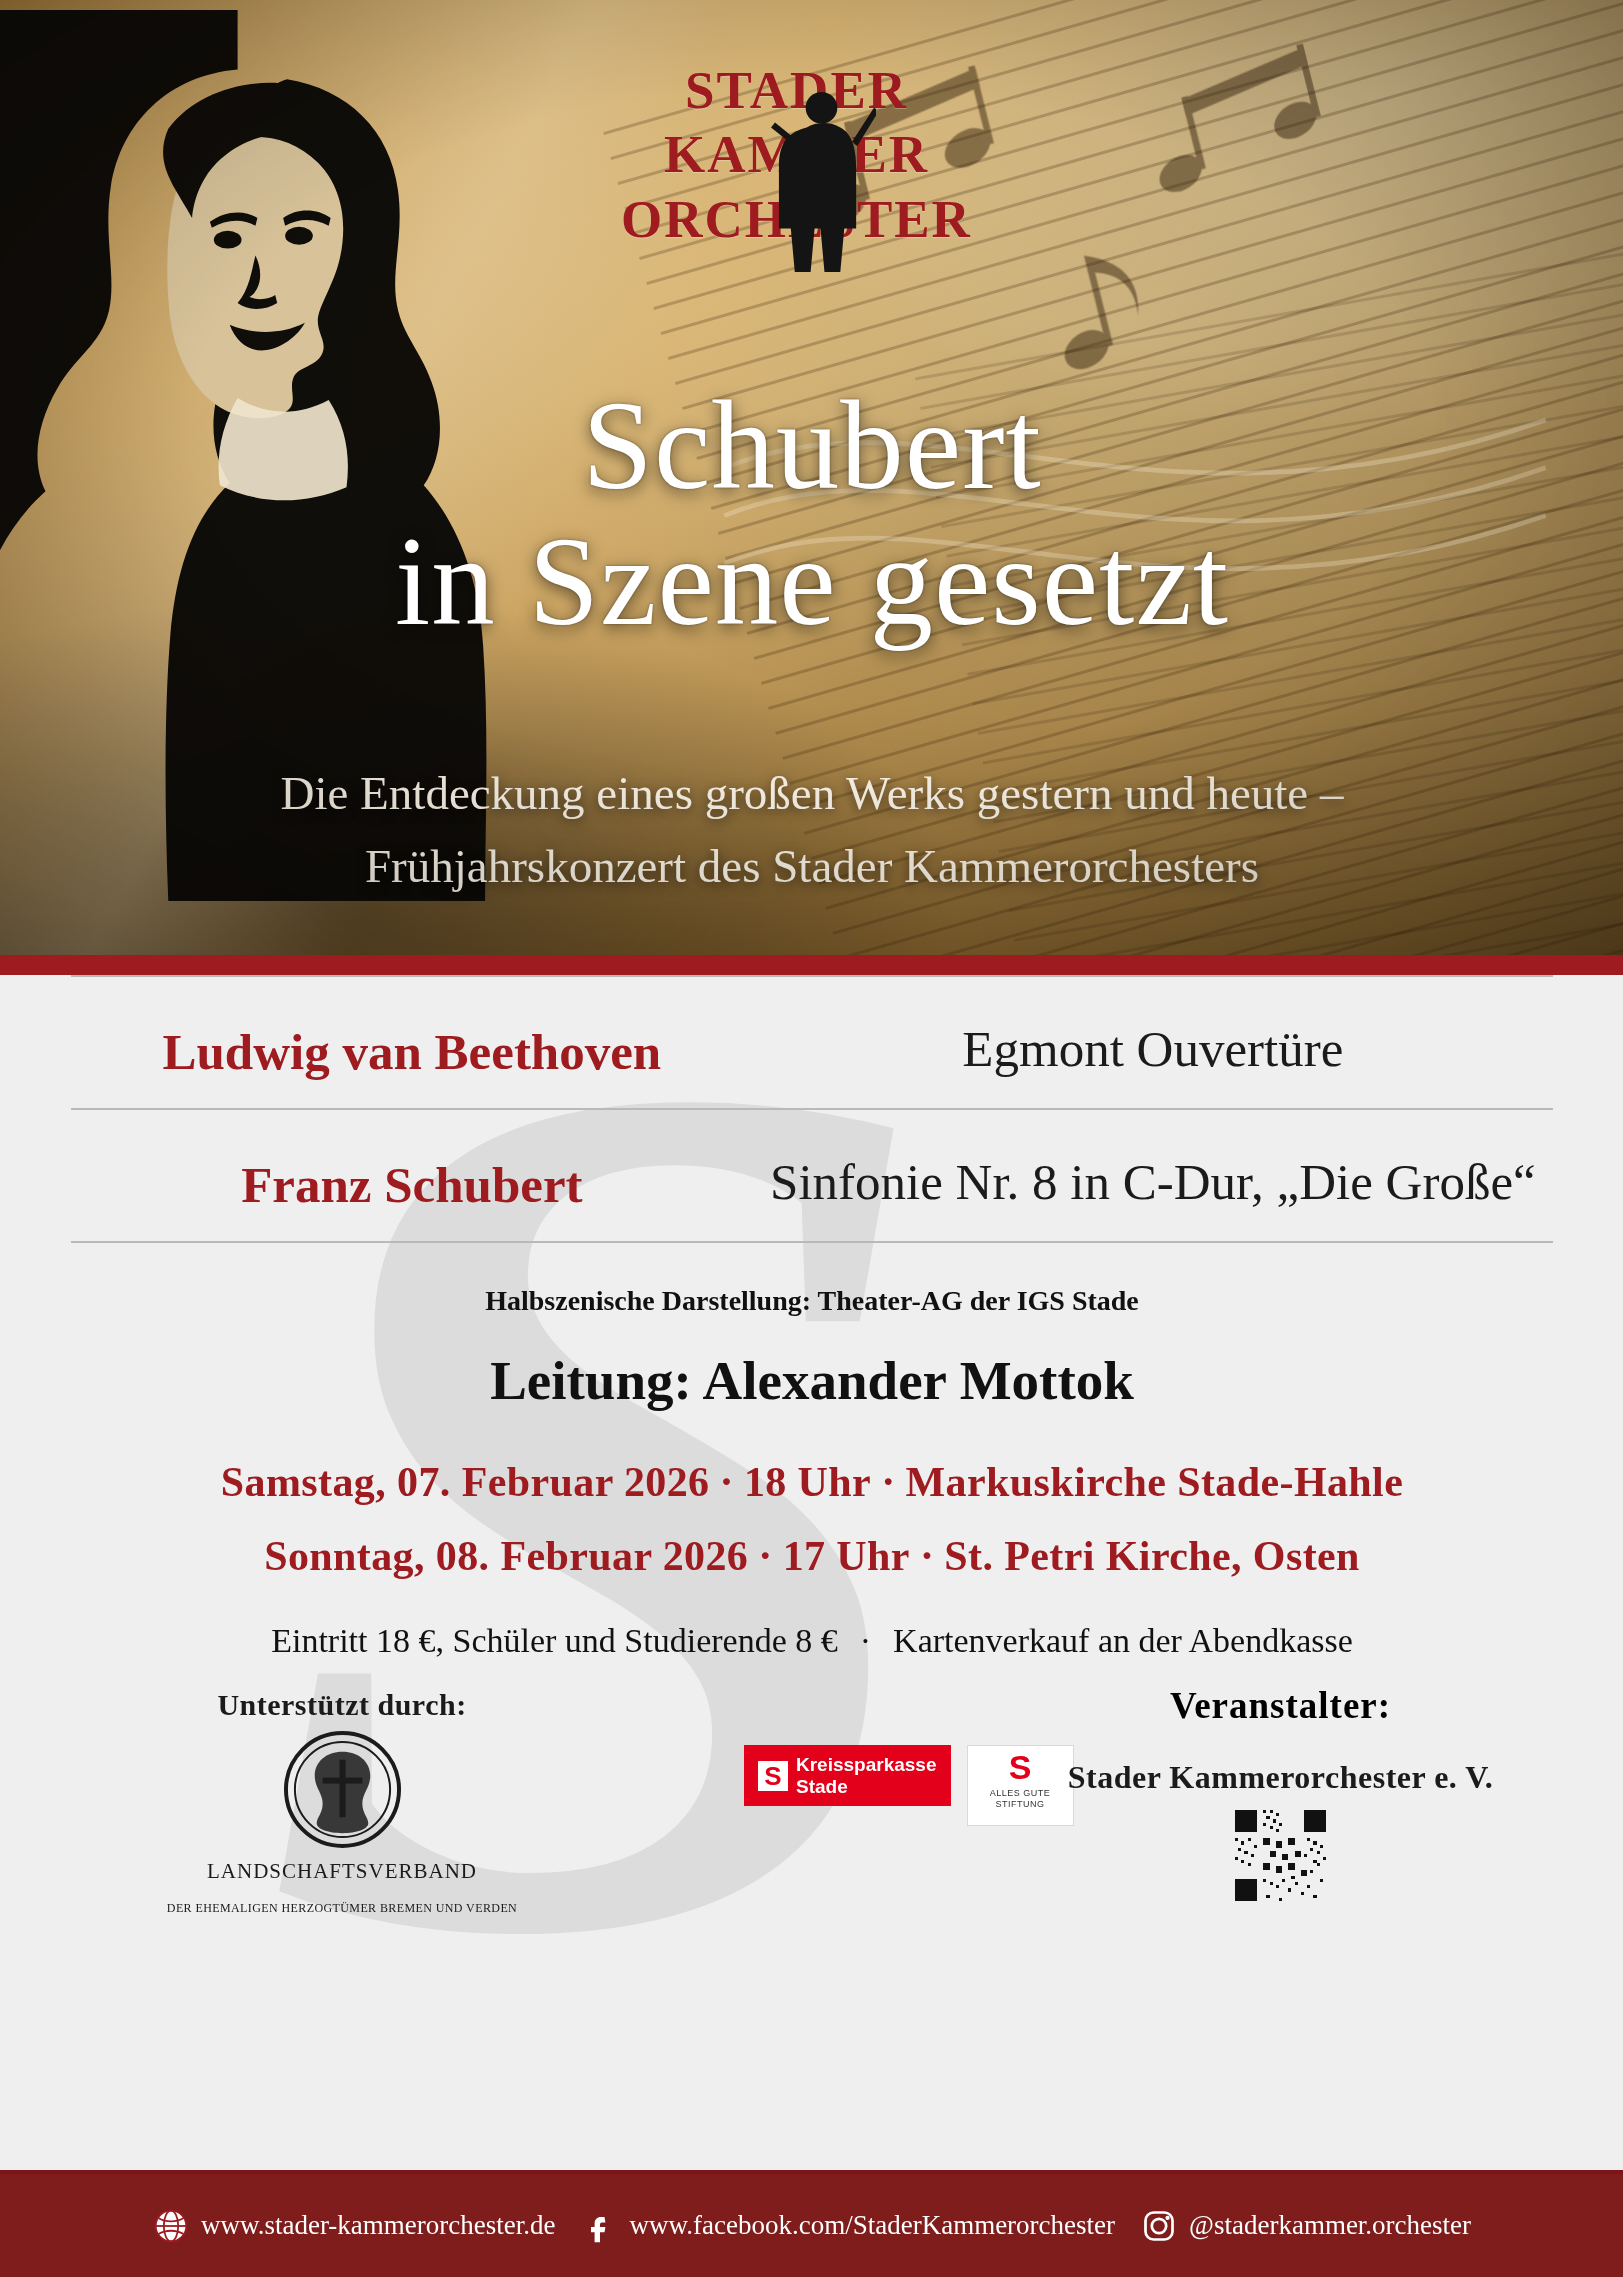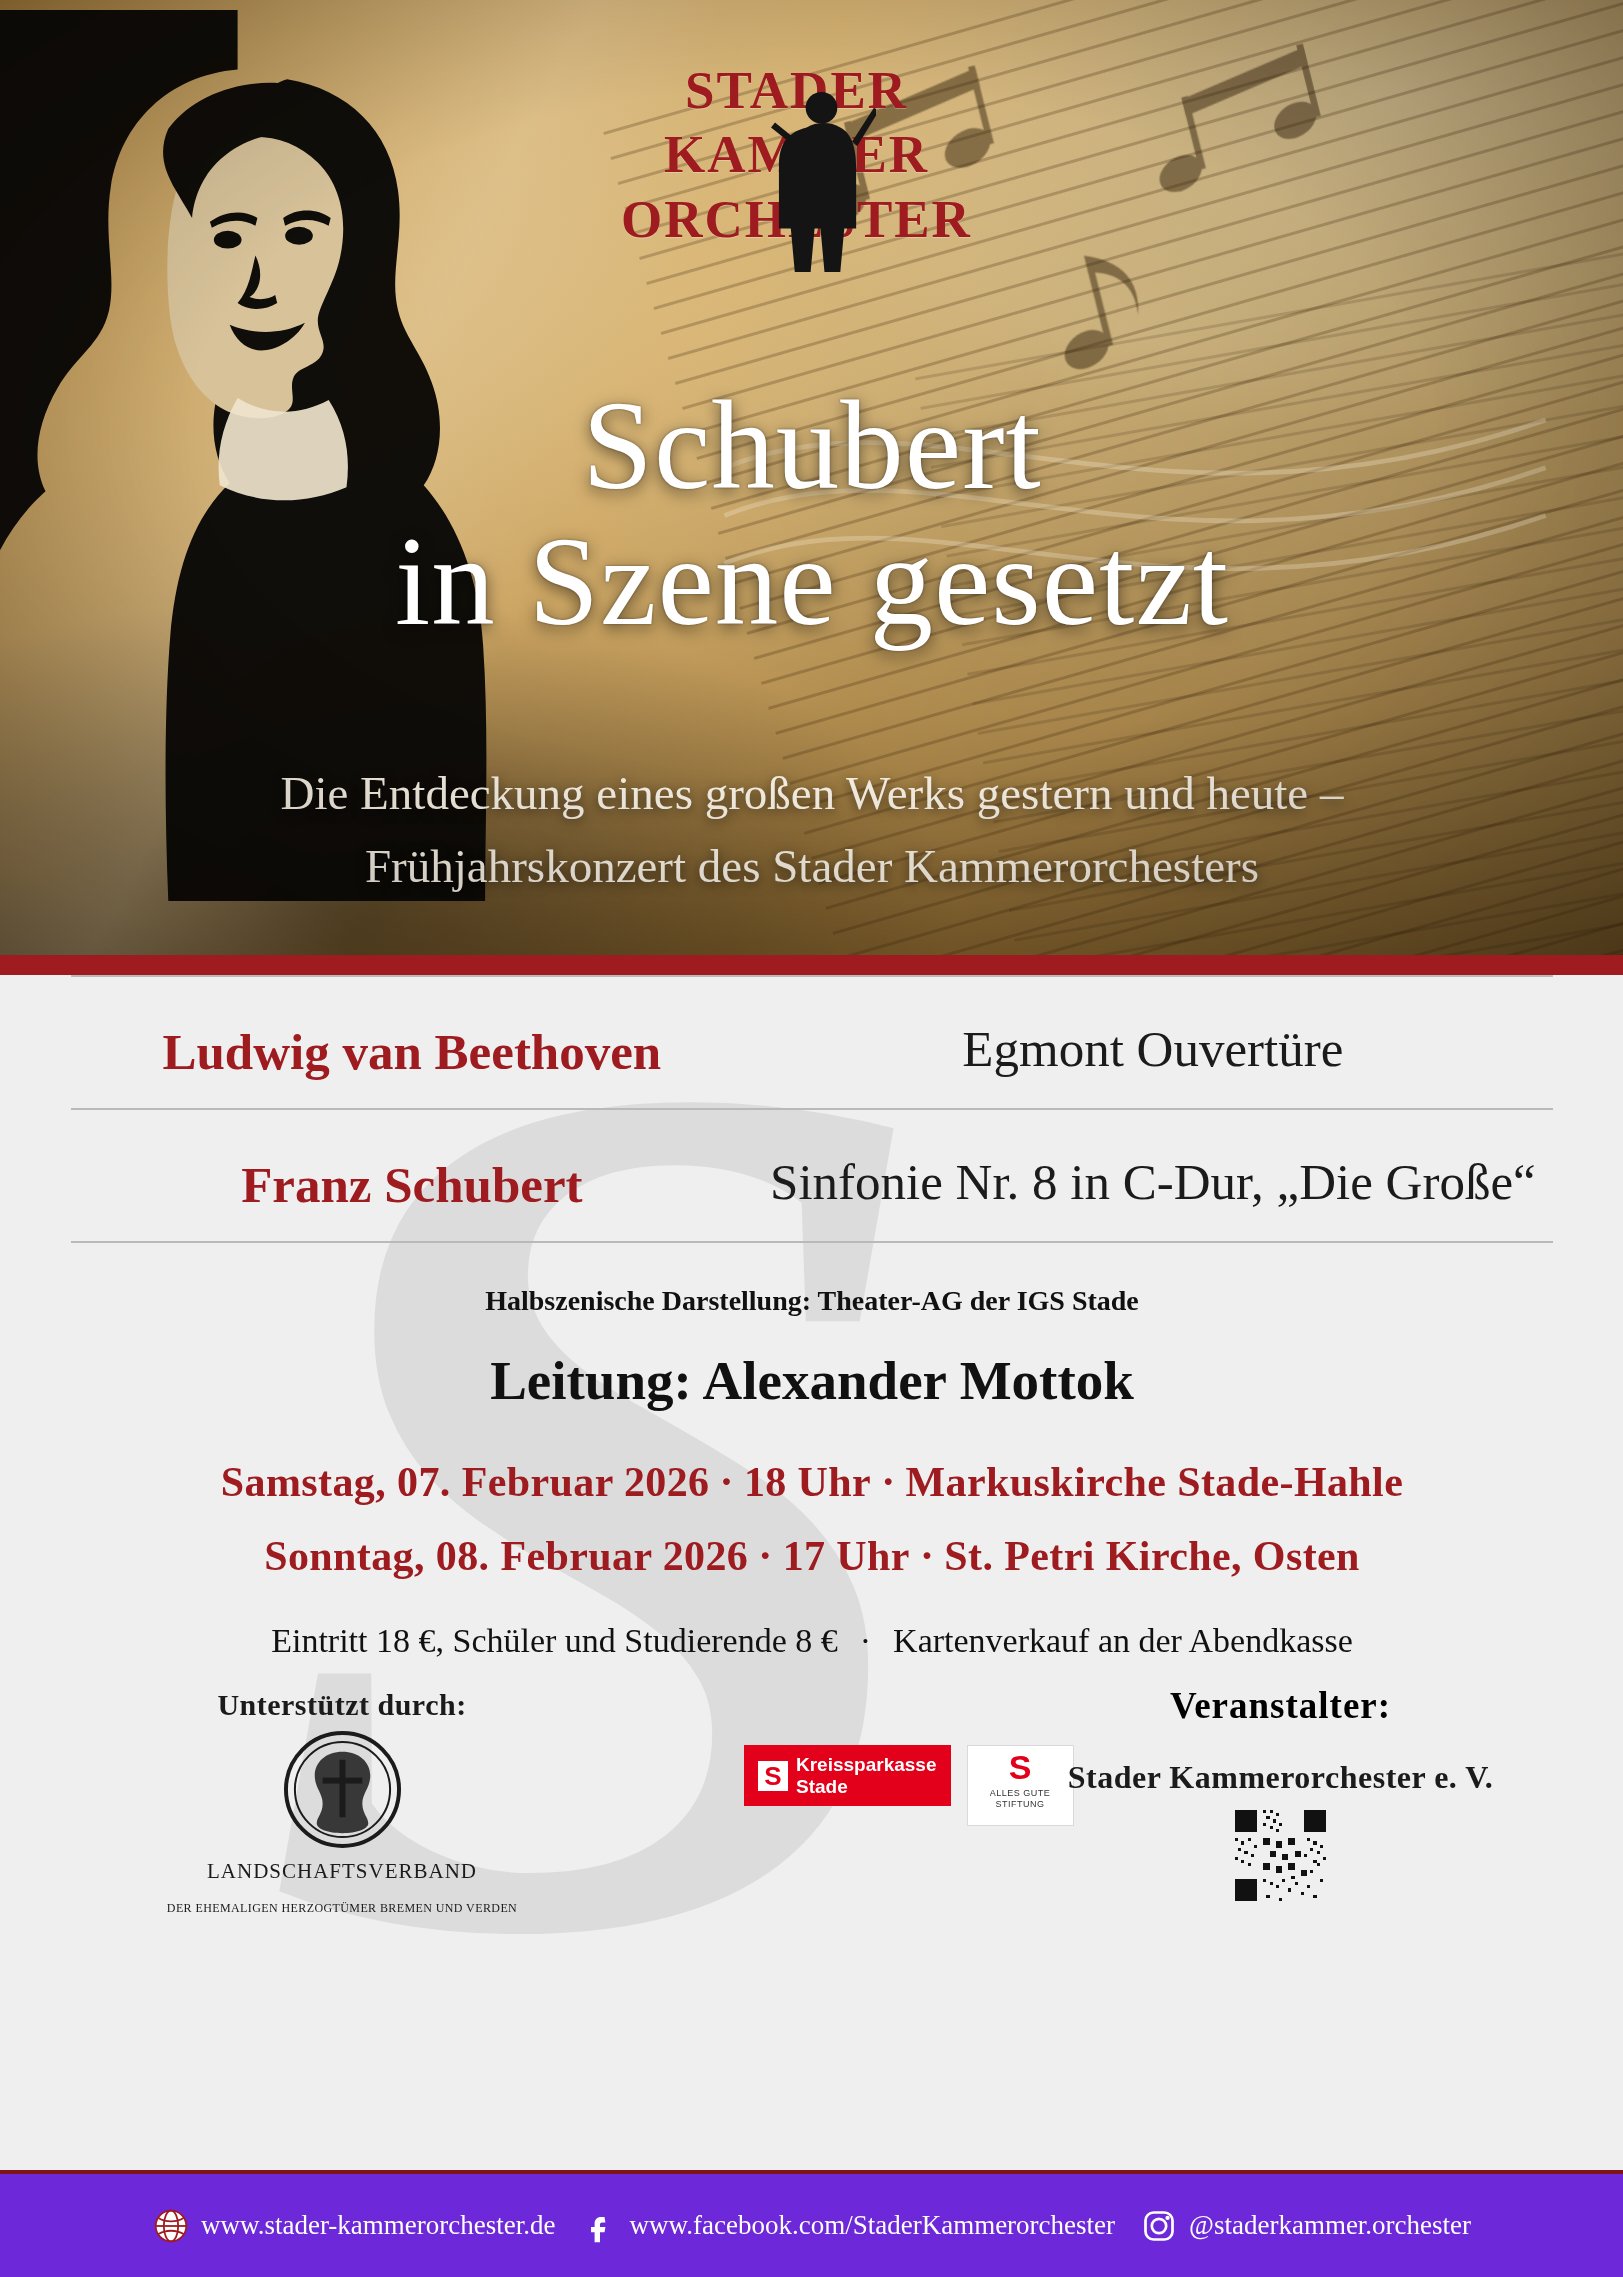--- a/index.html
+++ b/index.html
@@ -357,21 +357,21 @@
     margin: 14px auto 0 auto;
     width: 91px; height: 91px;
   }
 
   
   .footer {
     position: absolute;
     left: 0; right: 0;
     bottom: 0;
     height: 103px;
-    background: #6d28d9;
+    background: #7f1d1d;
     color: #ffffff;
     display: flex;
     align-items: center;
     justify-content: center;
     gap: 26px;
     font-size: 27px;
   }
   .footer .item { display: flex; align-items: center; gap: 12px; }
   .footer .ic { width: 36px; height: 36px; flex: 0 0 36px; }
   .footer-top-rule {

